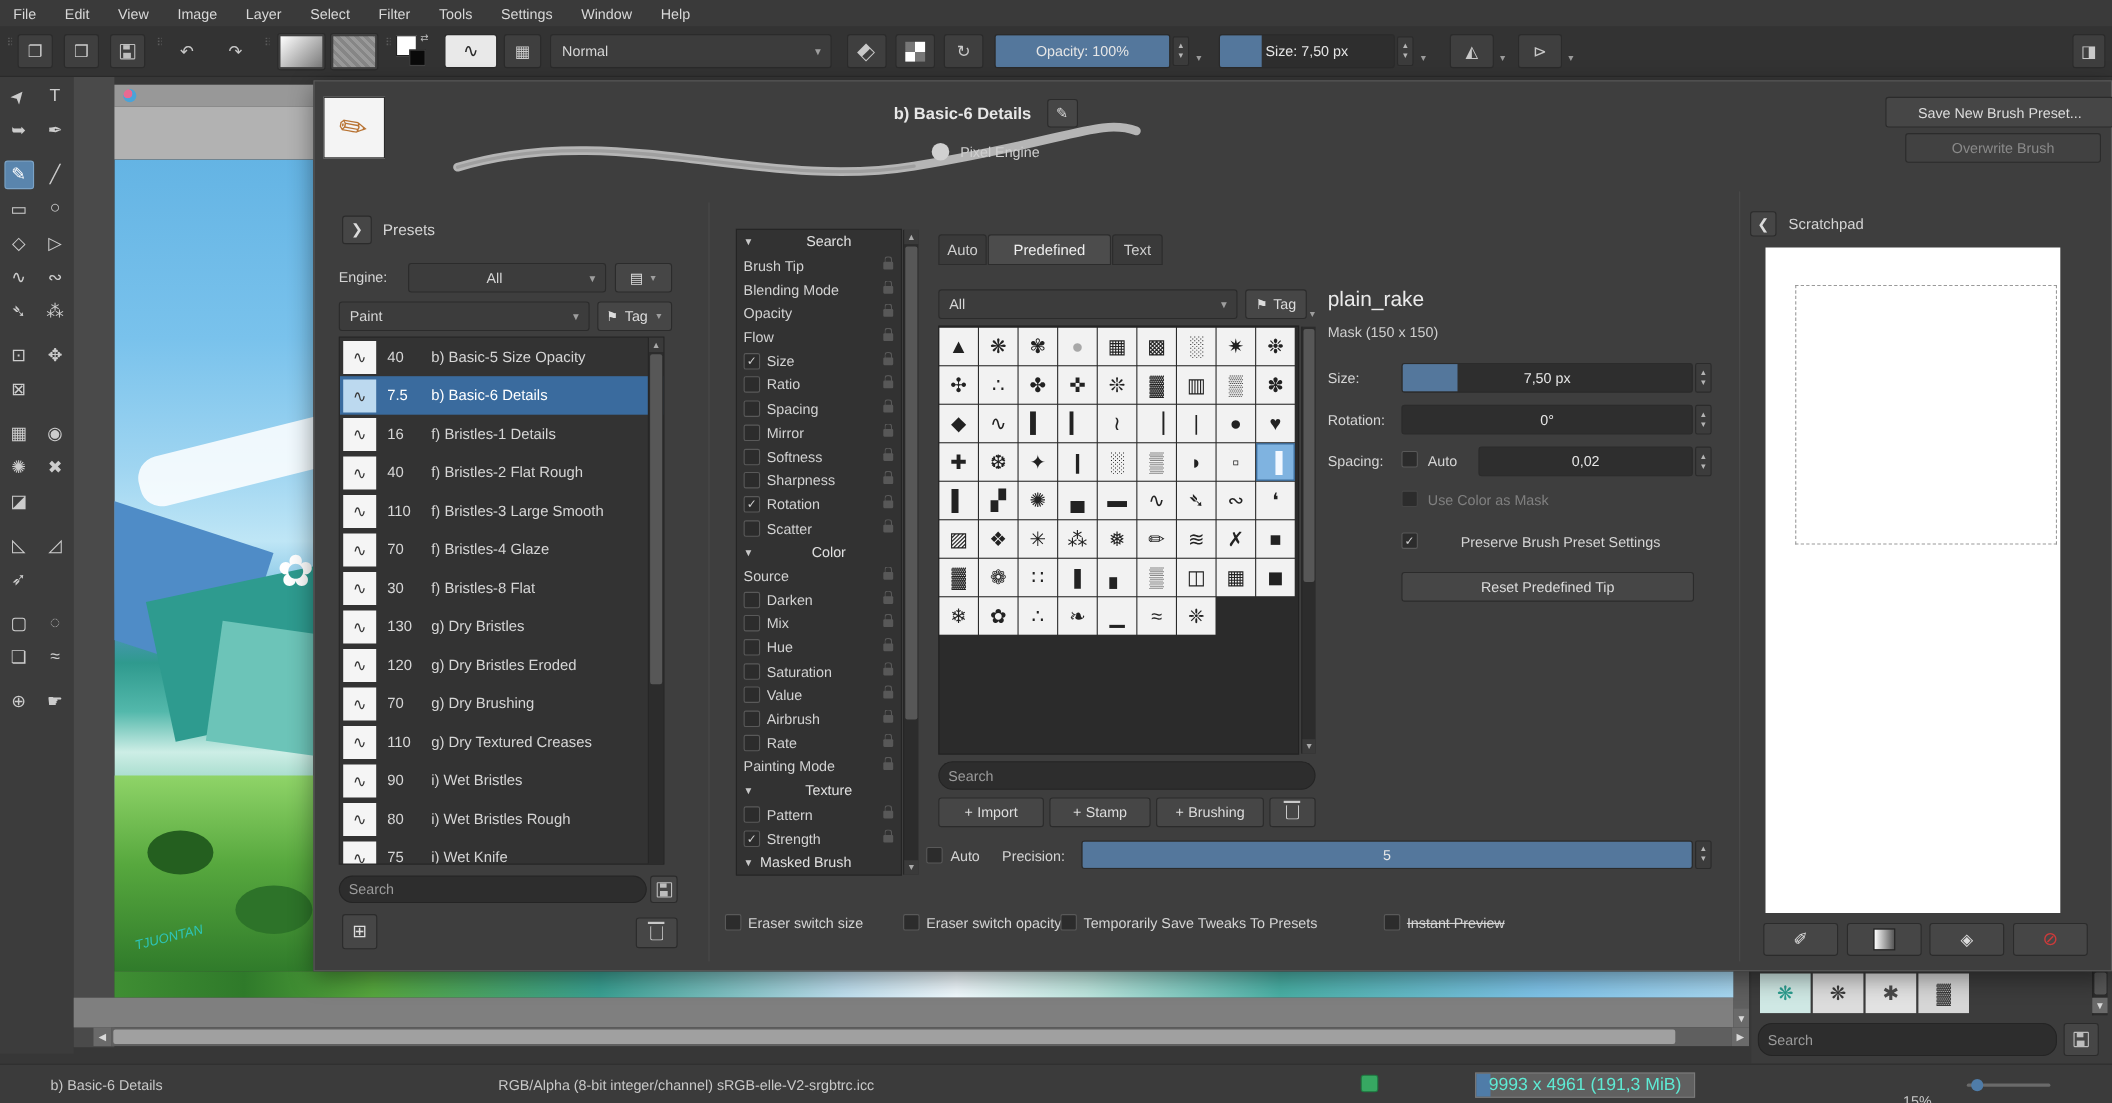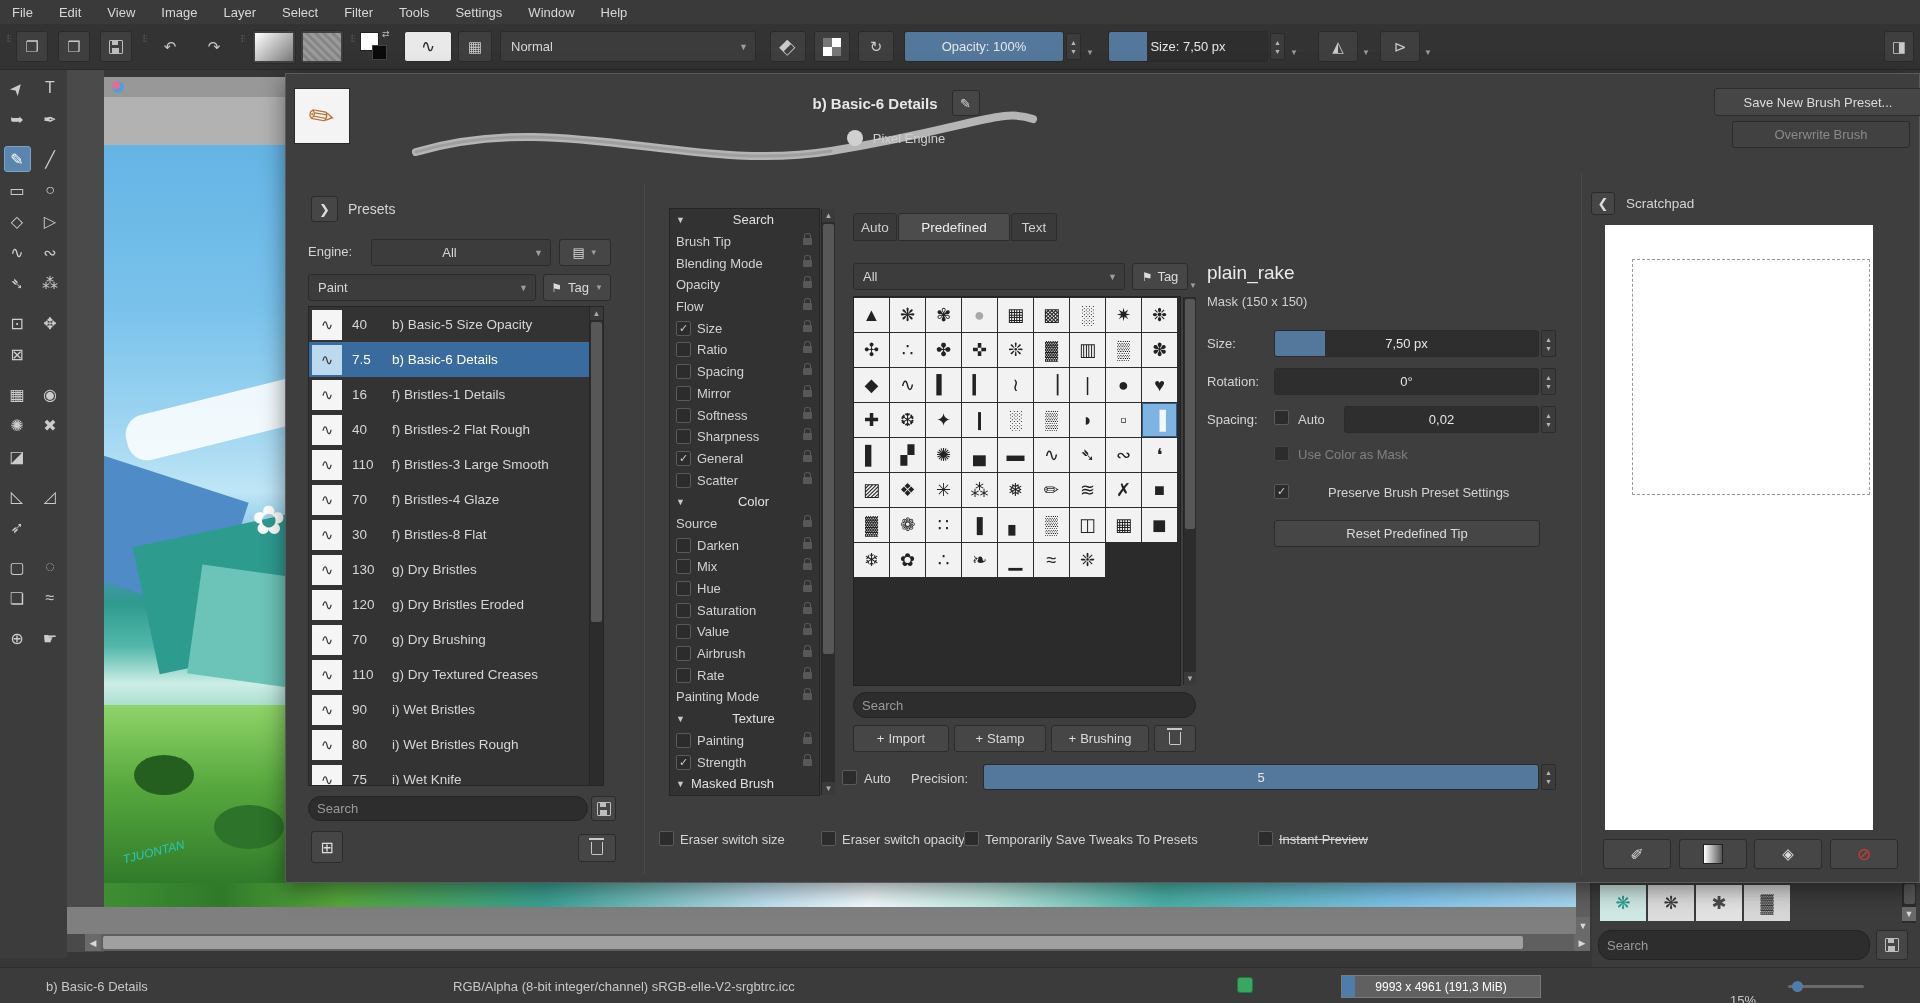--- a/index.html
+++ b/index.html
@@ -551,21 +551,21 @@
         <span>Softness</span>
         <div class="lock"></div>
       </div>
       <div class="orow">
         <span class="cb" style="width: 15px; height: 15px;"></span>
         <span>Sharpness</span>
         <div class="lock"></div>
       </div>
       <div class="orow">
         <span class="cb" style="width: 15px; height: 15px;">✓</span>
-        <span>General</span>
+        <span>Rotation</span>
         <div class="lock"></div>
       </div>
       <div class="orow">
         <span class="cb" style="width: 15px; height: 15px;"></span>
         <span>Scatter</span>
         <div class="lock"></div>
       </div>
       <div class="orow hdr">
         <span class="hdrtri">▼</span>
         <span class="hlabel">Color</span>
@@ -612,21 +612,21 @@
       <div class="orow">
         <span>Painting Mode</span>
         <div class="lock"></div>
       </div>
       <div class="orow hdr">
         <span class="hdrtri">▼</span>
         <span class="hlabel">Texture</span>
       </div>
       <div class="orow">
         <span class="cb" style="width: 15px; height: 15px;"></span>
-        <span>Painting</span>
+        <span>Pattern</span>
         <div class="lock"></div>
       </div>
       <div class="orow">
         <span class="cb" style="width: 15px; height: 15px;">✓</span>
         <span>Strength</span>
         <div class="lock"></div>
       </div>
       <div class="orow hdr left">
         <span class="hdrtri">▼</span>
         <span class="hlabel">Masked Brush</span>
@@ -856,19 +856,19 @@
       <span style="font-size:17px;color:#cc3b3b">⊘</span>
     </div>
 </div>
 
 <div id="statusbar" class="abs">
   <span class="abs" style="left:46px;top:11px">b) Basic-6 Details</span>
   <span class="abs" style="left:453px;top:11px">RGB/Alpha (8-bit integer/channel)  sRGB-elle-V2-srgbtrc.icc</span>
   <div class="abs" style="left:1237px;top:9px;width:16px;height:16px;border-radius:3px;background:#37a862;border:1px solid #1f7a42"></div>
   <div class="abs" style="left:1341px;top:7px;width:200px;height:23px;background:#606060;border:1px solid #7a7a7a;overflow:hidden">
     <div class="abs" style="left:0;top:0;width:13px;height:100%;background:#4f7ca8"></div>
-    <div class="abs" style="inset:0;display:flex;align-items:center;justify-content:center;font-size:12px;color:#ffffff">9993 x 4961 (191,3 MiB)</div>
+    <div class="abs" style="inset:0;display:flex;align-items:center;justify-content:center;font-size:16px;color:#5eead4">9993 x 4961 (191,3 MiB)</div>
   </div>
   <span class="abs" style="left:1730px;top:25px">15%</span>
   <div class="abs" style="left:1788px;top:17px;width:76px;height:3px;background:#6a6a6a;border-radius:2px">
     <div class="abs" style="left:4px;top:-4px;width:11px;height:11px;border-radius:50%;background:#4f7ca8"></div>
   </div>
 </div>
 
 </body></html>

